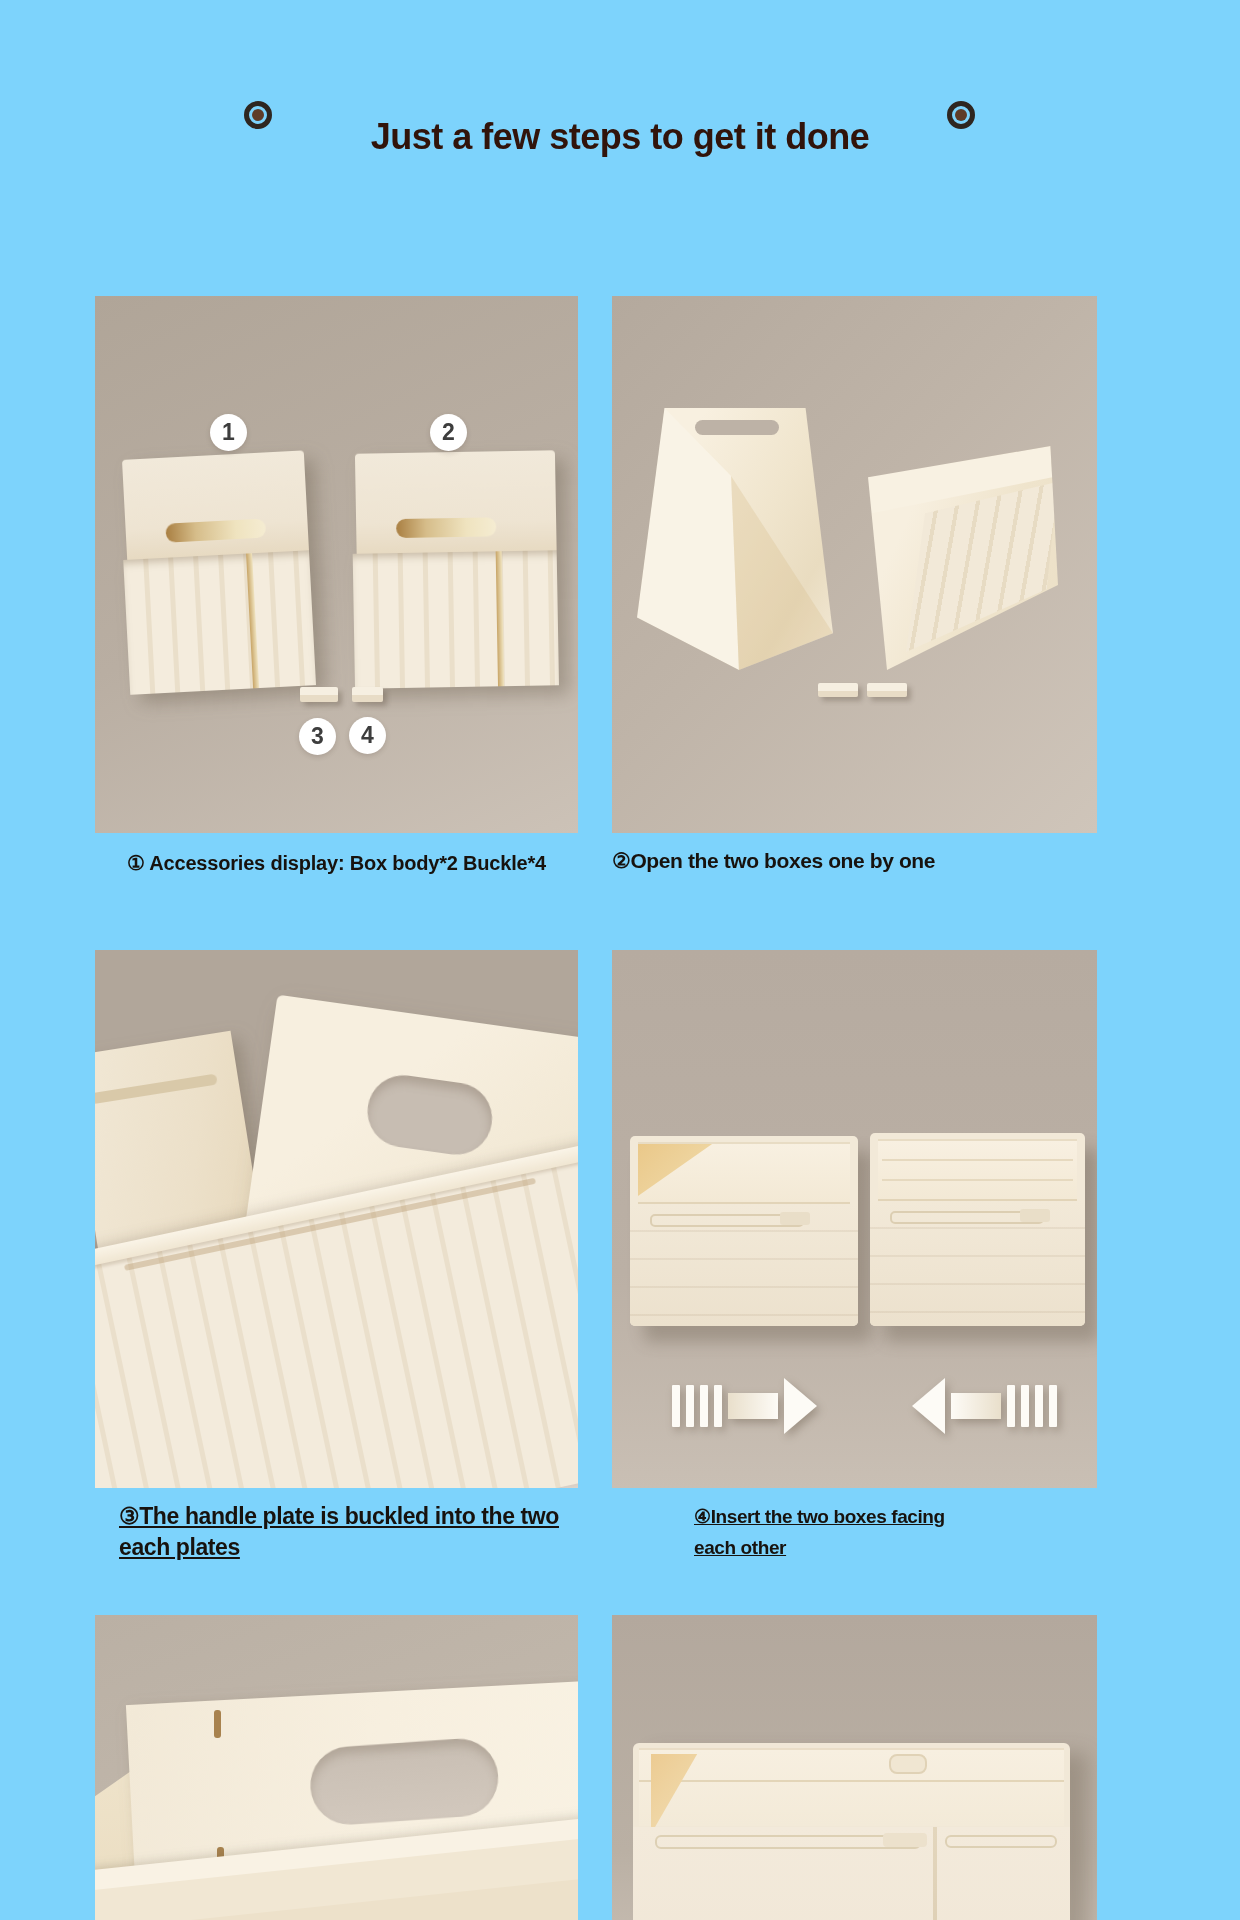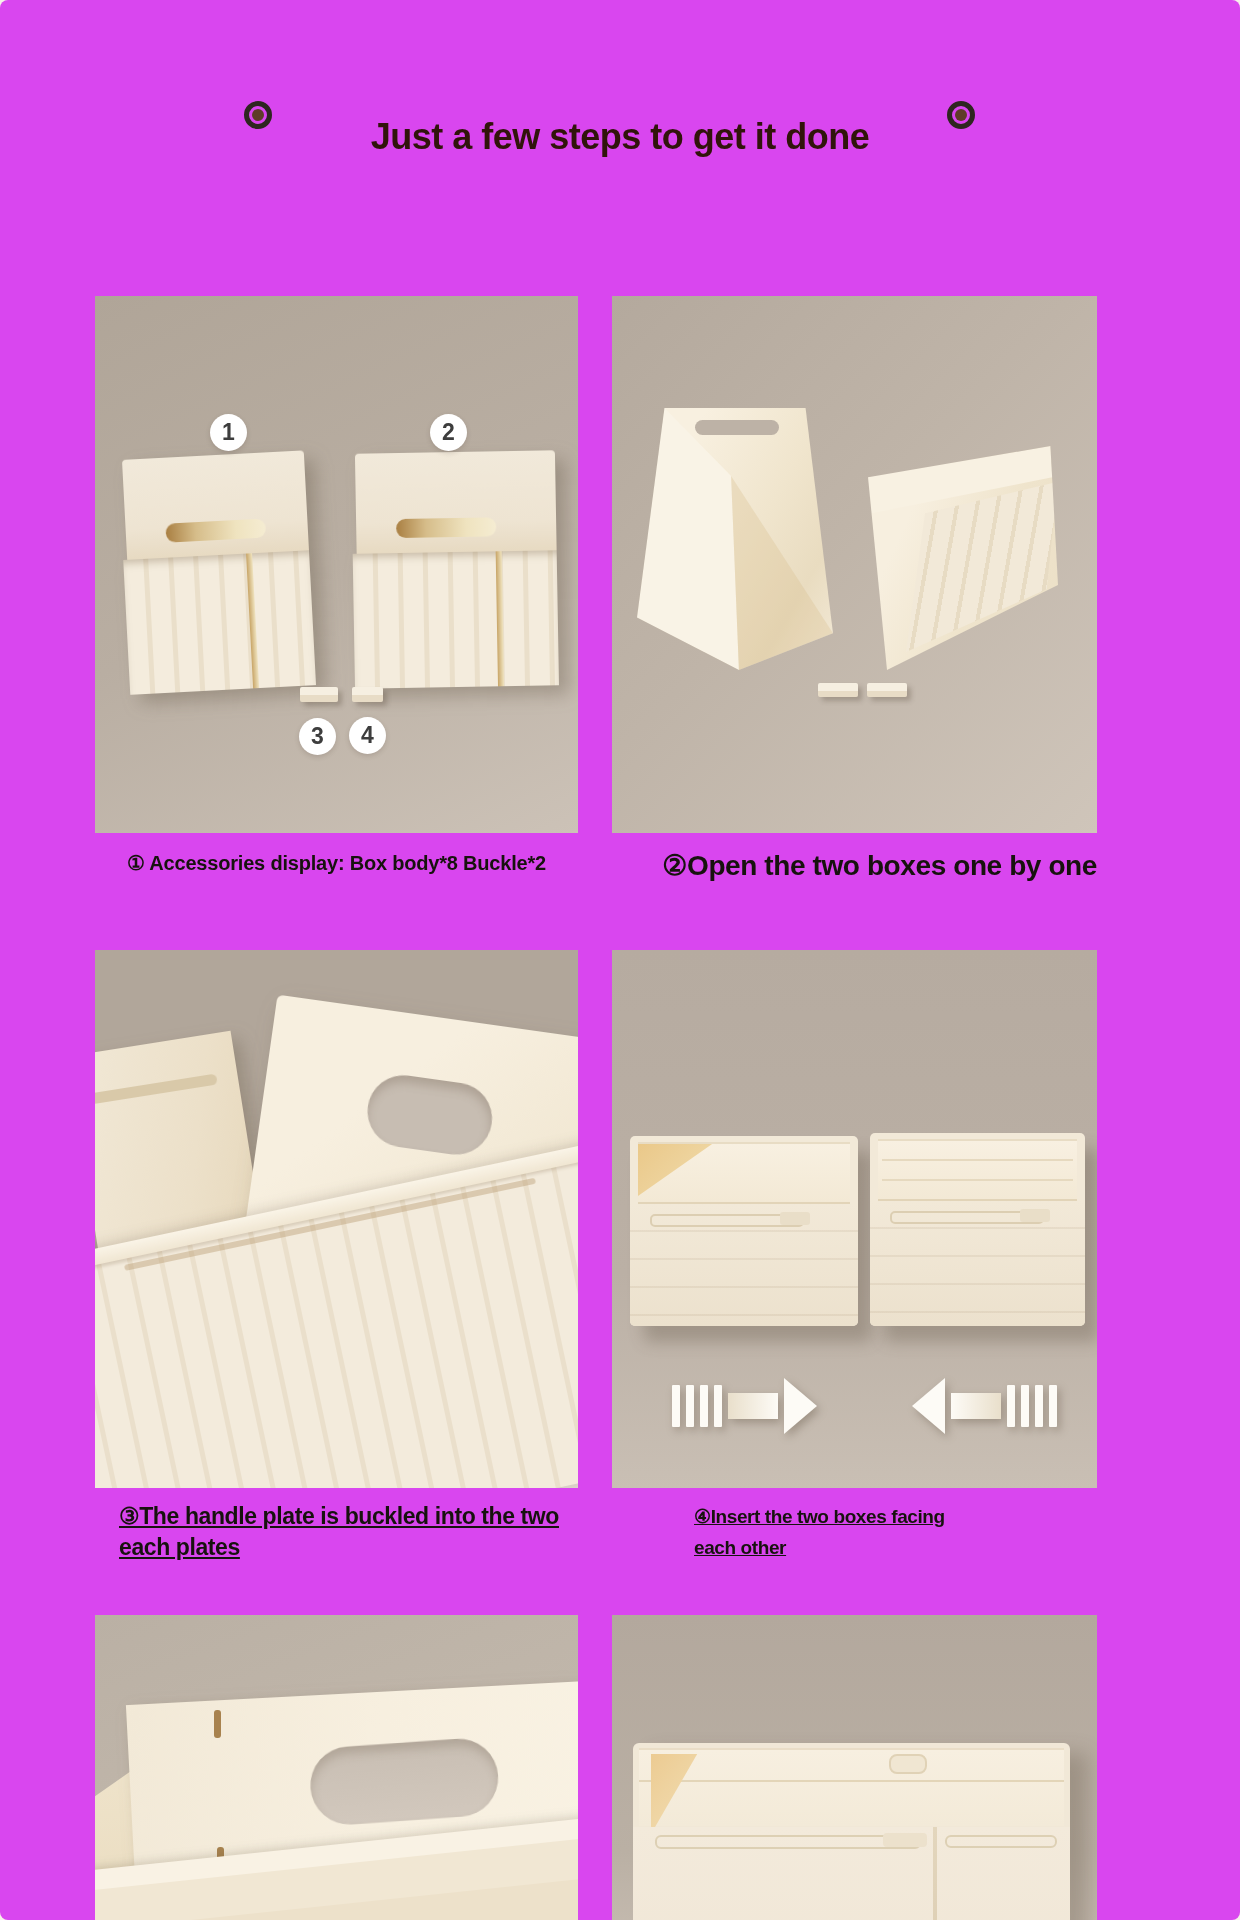--- a/index.html
+++ b/index.html
@@ -1,17 +1,17 @@
 <!DOCTYPE html>
 <html><head>
 <meta charset="utf-8">
 <style>
   html,body{margin:0;padding:0;background:#f7f1ea;}
   body{font-family:"Liberation Sans", sans-serif;}
-  .page{position:relative;width:1240px;height:1920px;margin:0 auto;background:#d946ef;overflow:hidden;border-radius:8px;}
+  .page{position:relative;width:1240px;height:1920px;margin:0 auto;background:#7dd3fc;overflow:hidden;}
 
   
   .title{position:absolute;left:0;right:0;top:92px;text-align:center;
          font-size:36px;font-weight:700;letter-spacing:-0.5px;color:#31140b;}
   .bullseye{position:absolute;width:28px;height:28px;box-sizing:border-box;
             border:5px solid #2e2620;border-radius:50%;
             display:flex;align-items:center;justify-content:center;background:transparent;}
   .bullseye .dot{width:12px;height:12px;border-radius:50%;background:#5f3c28;}
   #bullseye-left{left:244px;top:101px;}
   #bullseye-right{left:947px;top:101px;}
@@ -26,21 +26,21 @@
   #photo4{left:612px;top:950px;width:485px;height:538px;
           background:linear-gradient(180deg,#b6aba0 0%,#bbb0a5 60%,#c9bfb4 100%);}
   #photo5{left:95px;top:1615px;width:483px;height:430px;
           background:linear-gradient(160deg,#bab0a4 0%,#c3b9ad 60%,#cdc3b8 100%);}
   #photo6{left:612px;top:1615px;width:485px;height:430px;
           background:linear-gradient(180deg,#b3a89d 0%,#bab0a4 55%,#c8beb3 82%,#d5ccc1 100%);}
 
   
   .cap{position:absolute;font-weight:700;color:#17120e;}
   #cap1{left:95px;width:483px;top:851px;text-align:center;font-size:20px;letter-spacing:-0.2px;}
-  #cap2{left:612px;width:485px;top:849px;text-align:right;font-size:28px;letter-spacing:-0.4px;}
+  #cap2{left:612px;width:485px;top:849px;text-align:left;font-size:21px;letter-spacing:-0.4px;}
   #cap3{left:119px;top:1501px;font-size:23px;line-height:31px;letter-spacing:-0.4px;}
   #cap4{left:694px;top:1501px;font-size:19px;line-height:31px;letter-spacing:-0.4px;}
   .cap span{display:block;text-decoration:underline;}
 
   
   .panel{position:absolute;filter:drop-shadow(10px 9px 9px rgba(92,78,60,.33));}
   #panelA{left:33px;top:159px;width:182px;height:235px;transform:rotate(-3deg);}
   #panelB{left:262px;top:156px;width:200px;height:240px;transform:rotate(-1deg);}
   .panel .p-top{position:relative;height:100px;border-radius:4px 4px 0 0;
         background:linear-gradient(180deg,#f1e9da 0%,#eee4d2 70%,#e7dac2 100%);}
@@ -229,21 +229,21 @@
       <div class="slot"></div>
     </div>
     <div class="openbox" id="openboxR">
       <div class="ribs"></div>
       <div class="flap"></div>
     </div>
     <div class="buckle" id="buckle3"></div>
     <div class="buckle" id="buckle4"></div>
   </div>
 
-  <div class="cap" id="cap1">① Accessories display: Box body*8 Buckle*2</div>
+  <div class="cap" id="cap1">① Accessories display: Box body*2 Buckle*4</div>
 
   <div class="cap" id="cap2">②Open the two boxes one by one</div>
 
   <div class="photo" id="photo3">
     <div class="floor"></div>
     <div id="p3-left">
       <div class="slot"></div>
     </div>
     <div id="p3-right">
       <div class="hole"></div>

